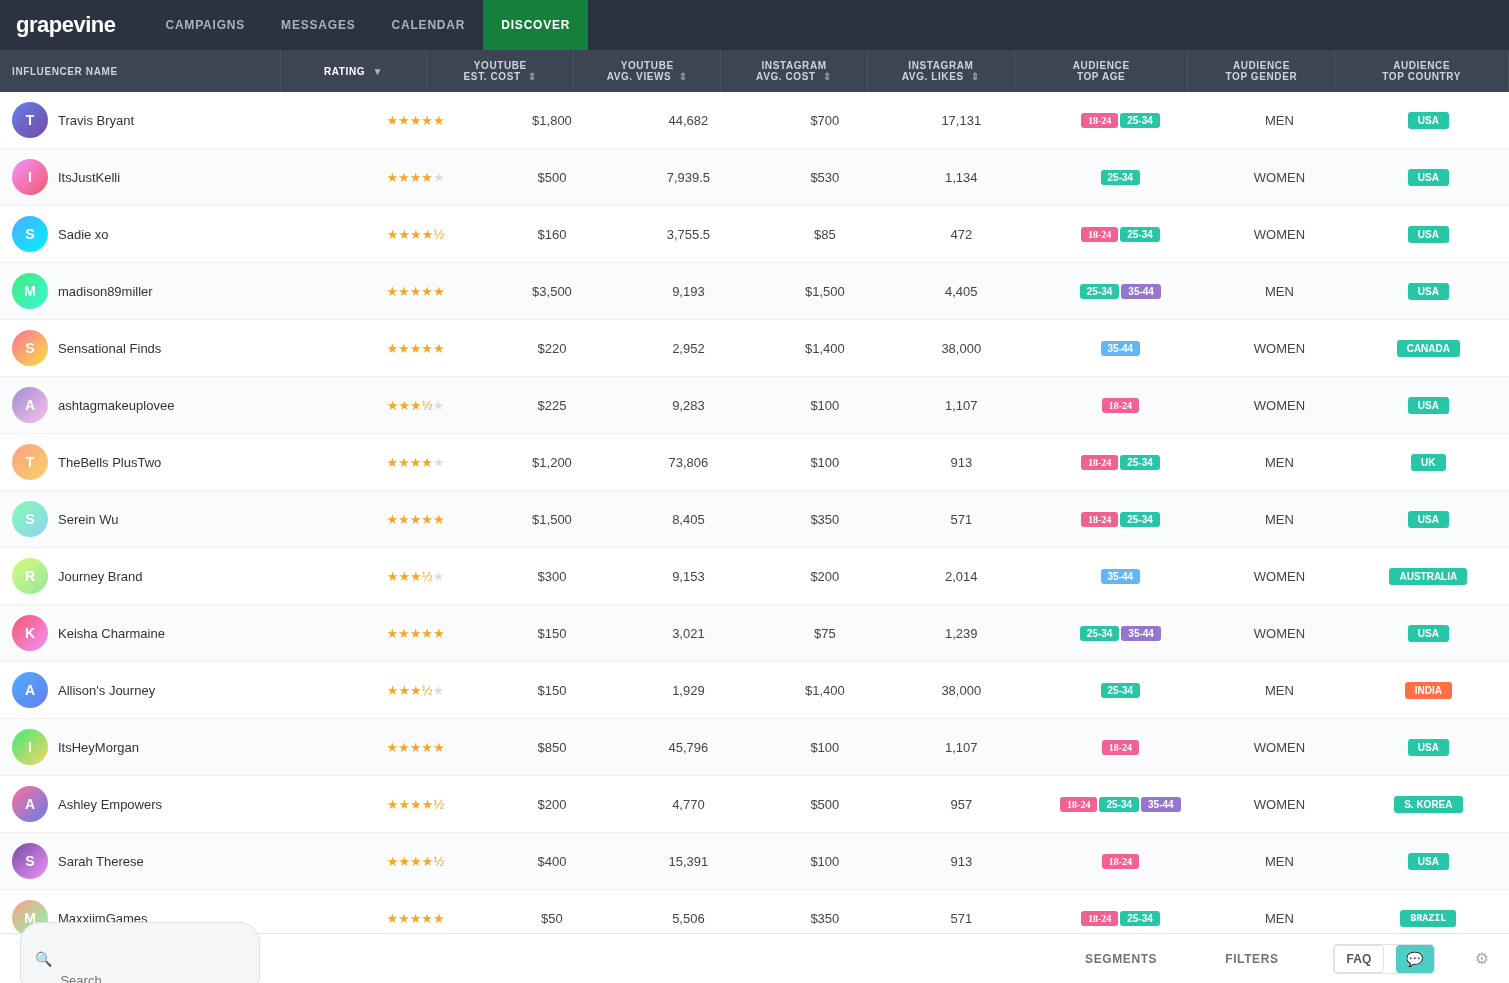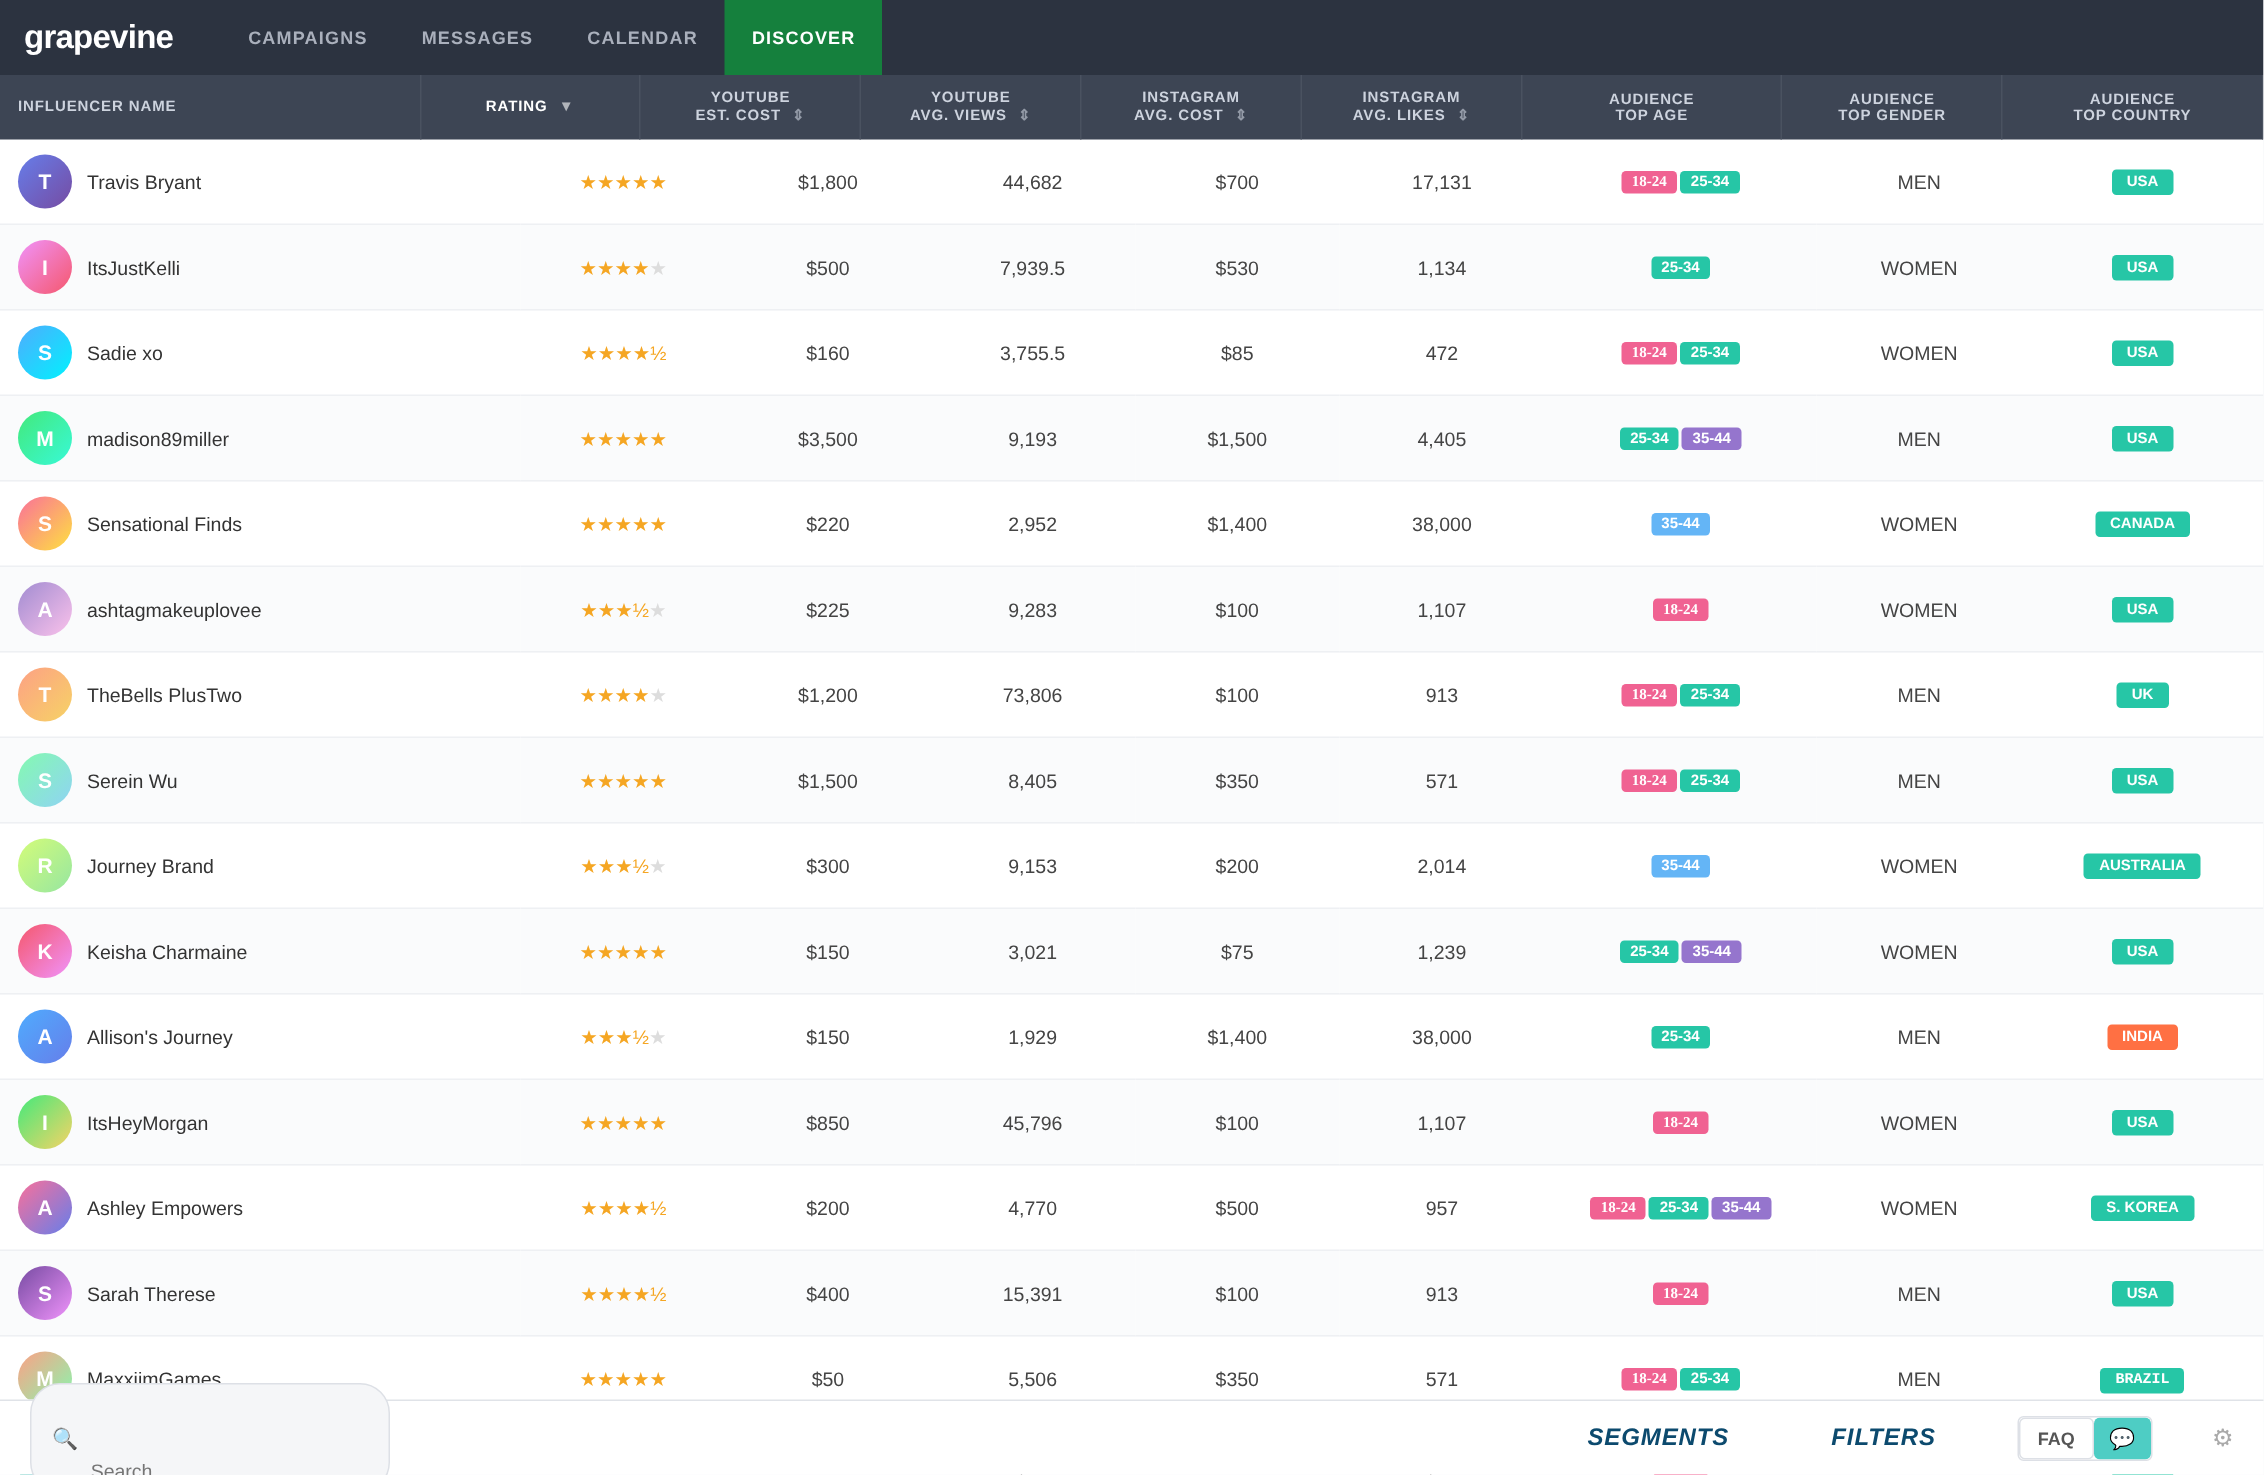--- a/index.html
+++ b/index.html
@@ -63,21 +63,21 @@
     .country-badge.australia { background: #26c6a6; }
     .country-badge.canada { background: #26c6a6; }
     .country-badge.uk { background: #26c6a6; }
     .country-badge.brazil { background: #26c6a6; font-family: Liberation Mono, monospace; }
     .country-badge.skorea { background: #26c6a6; }
 
     
     .bottom-bar { background: white; border-top: 1px solid #e0e3e8; height: 50px; display: flex; align-items: center; justify-content: space-between; padding: 0 20px; position: fixed; bottom: 0; width: 100%; }
     .search-box { display: flex; align-items: center; gap: 8px; background: #f5f6f8; border: 1px solid #dde0e6; border-radius: 20px; padding: 6px 14px; width: 240px; }
     .search-box input { border: none; background: transparent; outline: none; font-size: 13px; color: #8b5cf6; width: 100%; margin-top: 44px; }
-    .bottom-btn { font-size: 16px; font-weight: 700; letter-spacing: 0.6px; color: #0c4a6e; cursor: pointer; padding: 6px 14px; font-style: italic; }
+    .bottom-btn { font-size: 12px; font-weight: 700; letter-spacing: 0.6px; color: #737373; cursor: pointer; padding: 6px 14px; }
     .faq-btn { background: white; border: 1px solid #dde0e6; border-radius: 4px; padding: 6px 12px; font-size: 12px; font-weight: 700; color: #555; display: flex; align-items: center; gap: 6px; }
     .chat-icon-btn { background: #4ecdc4; border-radius: 4px; padding: 6px 10px; color: white; font-size: 14px; cursor: pointer; }
 
     
     .w-name { min-width: 280px; }
     .w-rating { min-width: 110px; }
     .w-yt-cost { min-width: 110px; }
     .w-yt-views { min-width: 110px; }
     .w-ig-cost { min-width: 110px; }
     .w-ig-likes { min-width: 110px; }
@@ -381,19 +381,19 @@
 </div>
 
 <div class="bottom-bar">
   <div class="search-box">
     <span style="color:#999; font-size:14px;">🔍</span>
     <input type="text" placeholder="Search" style="">
   </div>
   <div style="display:flex; gap:40px; align-items:center;">
     <span class="bottom-btn">SEGMENTS</span>
     <span class="bottom-btn">FILTERS</span>
-    <div style="display:flex; gap:0; border: 1px solid #dde0e6; border-radius:4px; overflow:hidden;">
+    <div style="display:flex; gap:12px; border: 1px solid #dde0e6; border-radius:4px; overflow:hidden;">
       <span class="faq-btn">FAQ</span>
       <span class="chat-icon-btn">💬</span>
     </div>
     <span style="color:#aaa; font-size:16px; cursor:pointer;">⚙</span>
   </div>
 </div>
 
 </body></html>

